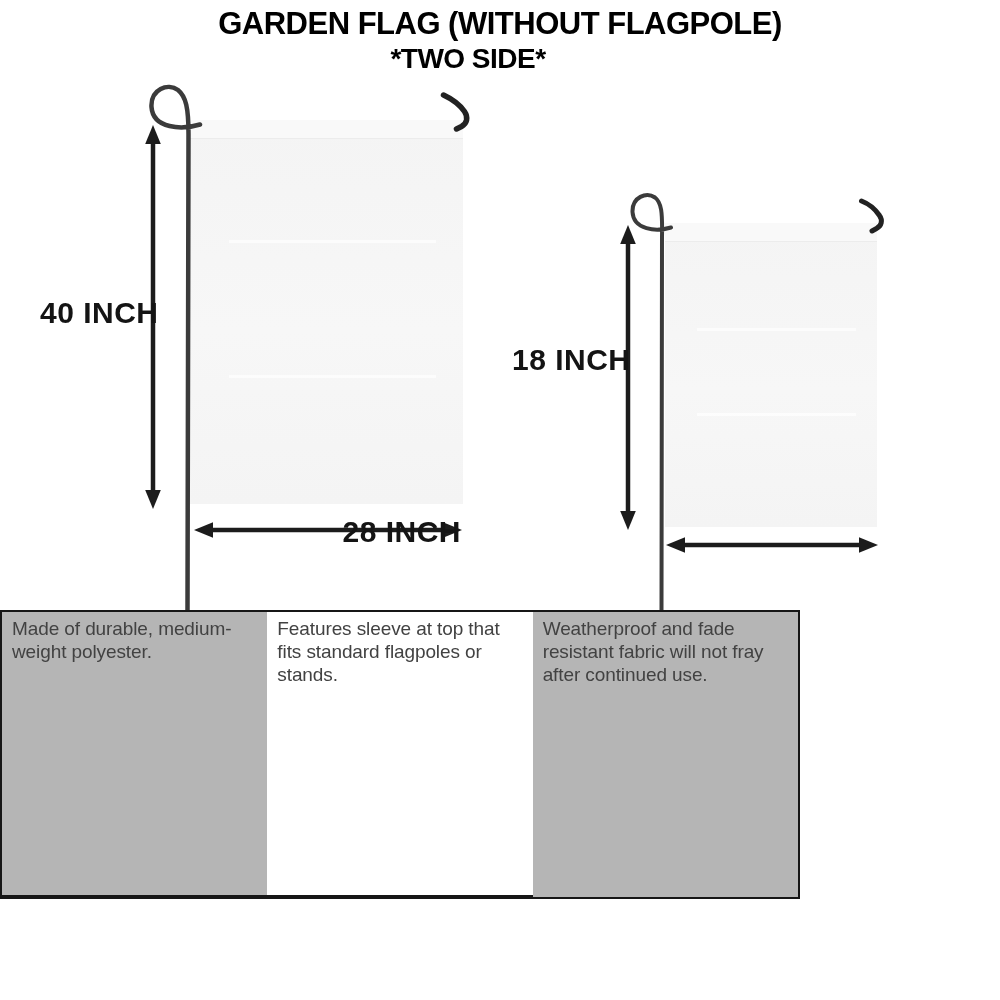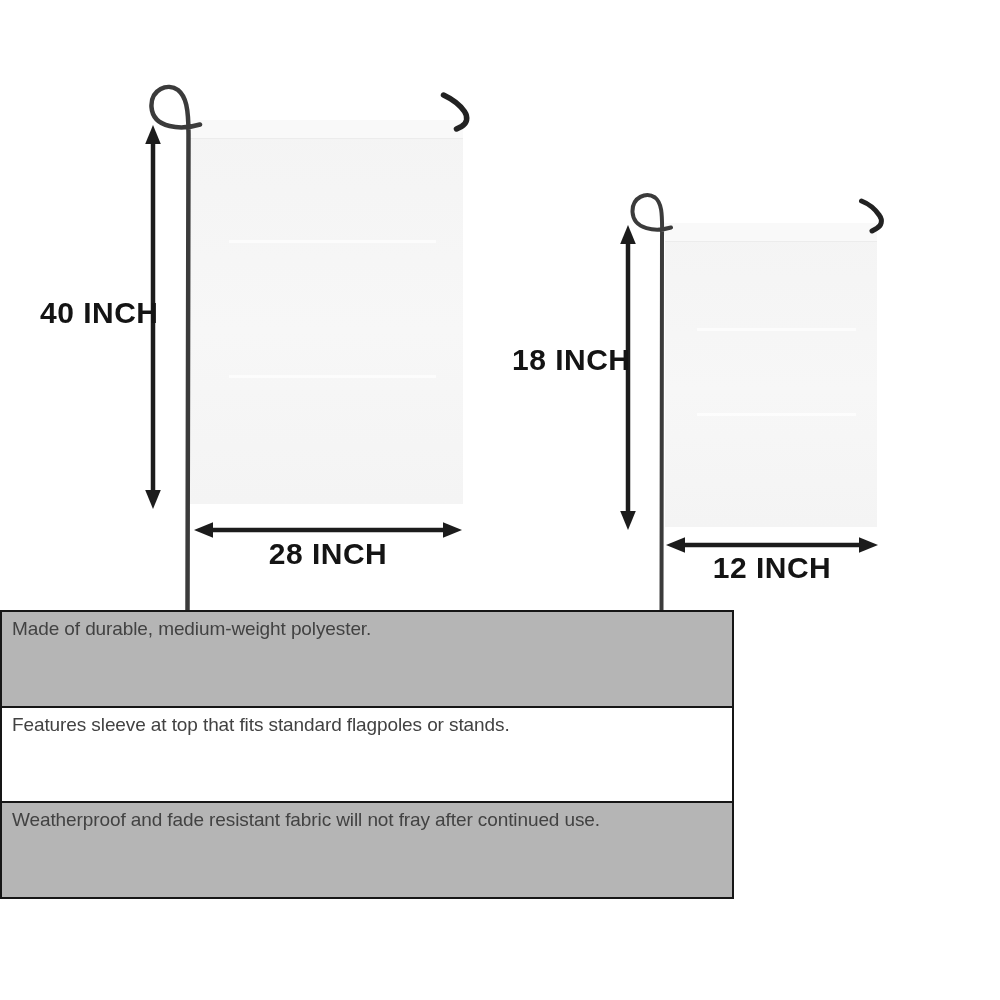--- a/index.html
+++ b/index.html
@@ -16,40 +16,44 @@
   .flag.large{left:188px;top:120px;width:275px;height:384px;}
   .flag.small{left:665px;top:223px;width:212px;height:304px;}
   .sleeve{position:absolute;top:0;left:0;right:0;height:18px;
     background:rgba(255,255,255,0.45);border-bottom:1px solid rgba(0,0,0,0.05);}
   .wrinkle{position:absolute;left:15%;right:10%;height:3px;background:rgba(255,255,255,0.7);}
   
   svg.overlay{position:absolute;left:0;top:0;width:1000px;height:1000px;}
   
   .dim{position:absolute;font-weight:bold;color:#141414;font-size:30px;letter-spacing:0.5px;white-space:nowrap;}
   .dim.h40{left:40px;top:296px;width:100px;text-align:right;}
-  .dim.w28{left:195px;top:537px;width:266px;text-align:center;}
+  .dim.w28{left:195px;top:515px;width:266px;text-align:right;}
   .dim.h18{left:512px;top:343px;width:100px;text-align:left;}
   .dim.w12{left:666px;top:551px;width:212px;text-align:center;}
   
   .features{
-    position:absolute;left:0;top:610px;width:734px;height:289px;
+    position:absolute;left:0;top:610px;width:800px;height:289px;
     border:2px solid #161616;box-sizing:border-box;
-    display:flex;flex-direction:column;
+    display:flex;
   }
   .frow{flex:1 1 0;border-bottom:2px solid #161616;padding:5px 10px 0 10px;box-sizing:border-box;}
   .frow:last-child{border-bottom:none;}
   .frow:nth-child(odd){background:#b5b5b5;}
   .frow:nth-child(even){background:#ffffff;}
   .frow span{font-size:19px;letter-spacing:-0.1px;color:#424242;line-height:23px;}
 </style>
 </head>
 <body>
 
 <div class="stage">
 
+  <div class="hdr">
+    <div class="t1">GARDEN FLAG (WITHOUT FLAGPOLE)</div>
+    <div class="t2">*TWO SIDE*</div>
+  </div>
 
   <div class="flag large">
     <div class="sleeve"></div>
     <div class="wrinkle" style="top:120px"></div>
     <div class="wrinkle" style="top:255px"></div>
   </div>
   <div class="flag small">
     <div class="sleeve"></div>
     <div class="wrinkle" style="top:105px"></div>
     <div class="wrinkle" style="top:190px"></div>
@@ -86,21 +90,20 @@
     <g stroke="#1c1c1c" fill="#1c1c1c">
       <line x1="683" y1="545" x2="861" y2="545" stroke-width="4.5"></line>
       <polygon points="666,545 685,537.2 685,552.8" stroke="none"></polygon>
       <polygon points="878,545 859,537.2 859,552.8" stroke="none"></polygon>
     </g>
   </svg>
 
   <div class="dim h40">40 INCH</div>
   <div class="dim w28">28 INCH</div>
   <div class="dim h18">18 INCH</div>
-  <div class="dim w12">12 INCH</div>
 
   <div class="features">
     <div class="frow">
       <span>Made of durable, medium-weight polyester.</span>
     </div>
     <div class="frow">
       <span>Features sleeve at top that fits standard flagpoles or stands.</span>
     </div>
     <div class="frow">
       <span>Weatherproof and fade resistant fabric will not fray after continued use.</span>

